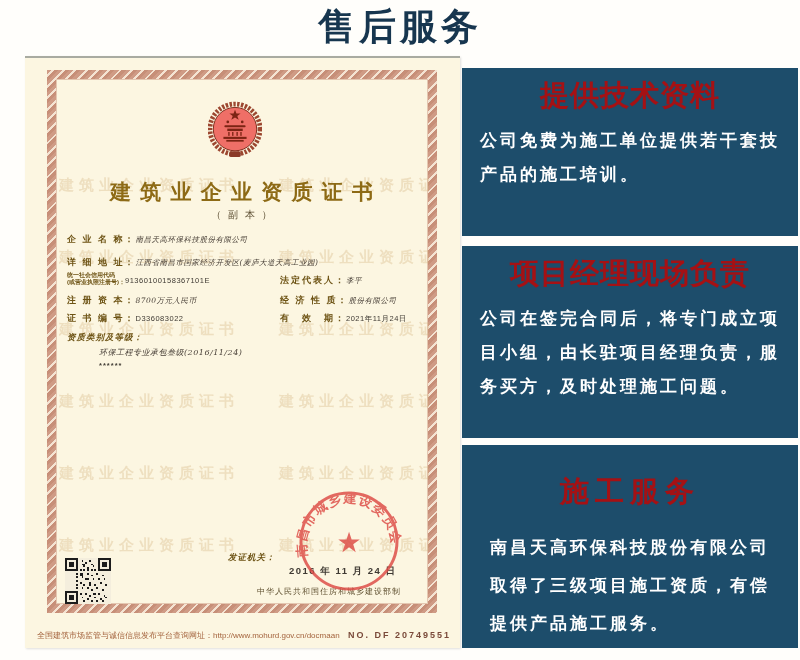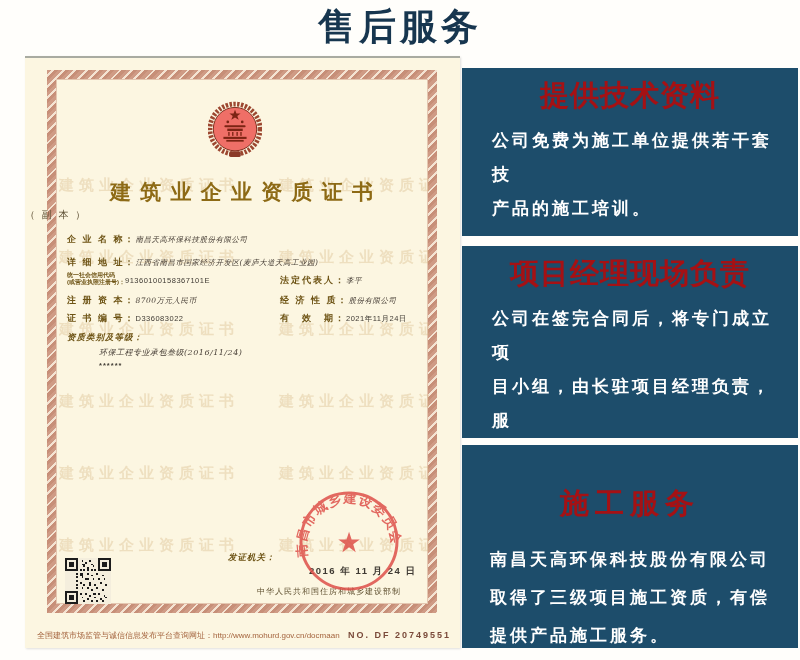--- a/index.html
+++ b/index.html
@@ -14,51 +14,51 @@
   .cert-frame{position:absolute;left:22px;top:12px;width:390px;height:543px;box-sizing:border-box;
         border:9px solid #d2a28c;
         border-image:repeating-linear-gradient(135deg,#cf9b85 0 3px,#f4e3d2 3px 5px,#c78f78 5px 8px) 9;
         box-shadow:inset 0 0 0 1px rgba(199,143,120,.45);}
   .wm-row{position:absolute;left:34px;width:370px;overflow:hidden;white-space:nowrap;
         font-size:15px;letter-spacing:5px;color:rgba(204,168,112,.30);font-weight:bold;}
   .emblem{position:absolute;left:183px;top:42px;}
   .cert-title{position:absolute;left:0;top:120px;width:100%;text-align:center;margin:0;
         font-size:21px;font-weight:bold;letter-spacing:2px;color:#8d6a15;
         font-family:"Liberation Serif",serif;}
-  .cert-subtitle{position:absolute;left:0;top:150px;width:100%;
+  .cert-subtitle{position:absolute;left:0;top:150px;width:100%;text-align:center;
         font-size:10px;letter-spacing:2px;color:#5d4f33;}
   .f-row{position:absolute;left:42px;white-space:nowrap;}
   .f-label{font-size:9px;font-weight:bold;color:#6d5314;letter-spacing:2px;}
   .f-label-sm{font-size:8.5px;font-weight:bold;color:#6d5314;letter-spacing:1px;font-style:italic;}
   .hand{font-size:7.5px;font-style:italic;color:#494038;font-family:"DejaVu Serif",serif;letter-spacing:.5px;}
   .typed{font-size:7.5px;color:#3f3a33;letter-spacing:.5px;text-align:right;}
   .code-label{display:inline-block;vertical-align:middle;font-size:6px;line-height:1.15;
         font-weight:bold;color:#6d5314;letter-spacing:0;}
   .col2{position:absolute;left:213px;top:0;white-space:nowrap;}
   .indent{left:74px;}
   .stamp{position:absolute;left:269px;top:428px;opacity:.82;}
   .issue-authority{position:absolute;left:203px;top:488px;text-align:right;}
   .issue-date{position:absolute;left:264px;top:507px;font-size:9.5px;font-weight:bold;
-        color:#3f3a33;letter-spacing:1.5px;margin-left:20px;}
+        color:#3f3a33;letter-spacing:1.5px;}
   .issue-ministry{position:absolute;left:232px;top:528px;font-size:8px;color:#5f5030;letter-spacing:1px;}
   .qr{position:absolute;left:40px;top:500px;}
   .cert-footer{position:absolute;left:12px;top:572px;width:414px;display:flex;
         justify-content:space-between;align-items:baseline;}
   .cert-footer .site{font-size:8px;color:#a4643e;}
   .cert-footer .serial{font-size:9px;color:#7a4a3a;letter-spacing:2px;font-weight:bold;}
 
   
   .service-block{position:absolute;left:462px;width:336px;background:#1d4d6b;box-sizing:border-box;}
   .sb-1{top:68px;height:168px;}
   .sb-2{top:246px;height:192px;}
   .sb-3{top:445px;height:203px;}
   .svc-head{margin:10px 0 0 0;text-align:center;font-size:29px;line-height:34px;
         font-weight:bold;color:#a51114;letter-spacing:1px;}
-  .sb-3 .svc-head{margin-top:40px;line-height:36px;letter-spacing:6px;}
-  .svc-body{margin-top:12px;padding:0 12px 0 30px;}
+  .sb-3 .svc-head{margin-top:28px;line-height:36px;letter-spacing:6px;}
+  .svc-body{margin-top:12px;padding:0 12px 0 18px;}
   .sb-3 .svc-body{margin-top:20px;padding-left:28px;}
   .svc-line{font-size:17px;line-height:34px;font-weight:bold;color:#ffffff;letter-spacing:3px;}
   .sb-3 .svc-line{line-height:38px;}
 </style>
 </head>
 <body>
 
 <div class="page">
 
   <h1 class="page-title">售后服务</h1>

